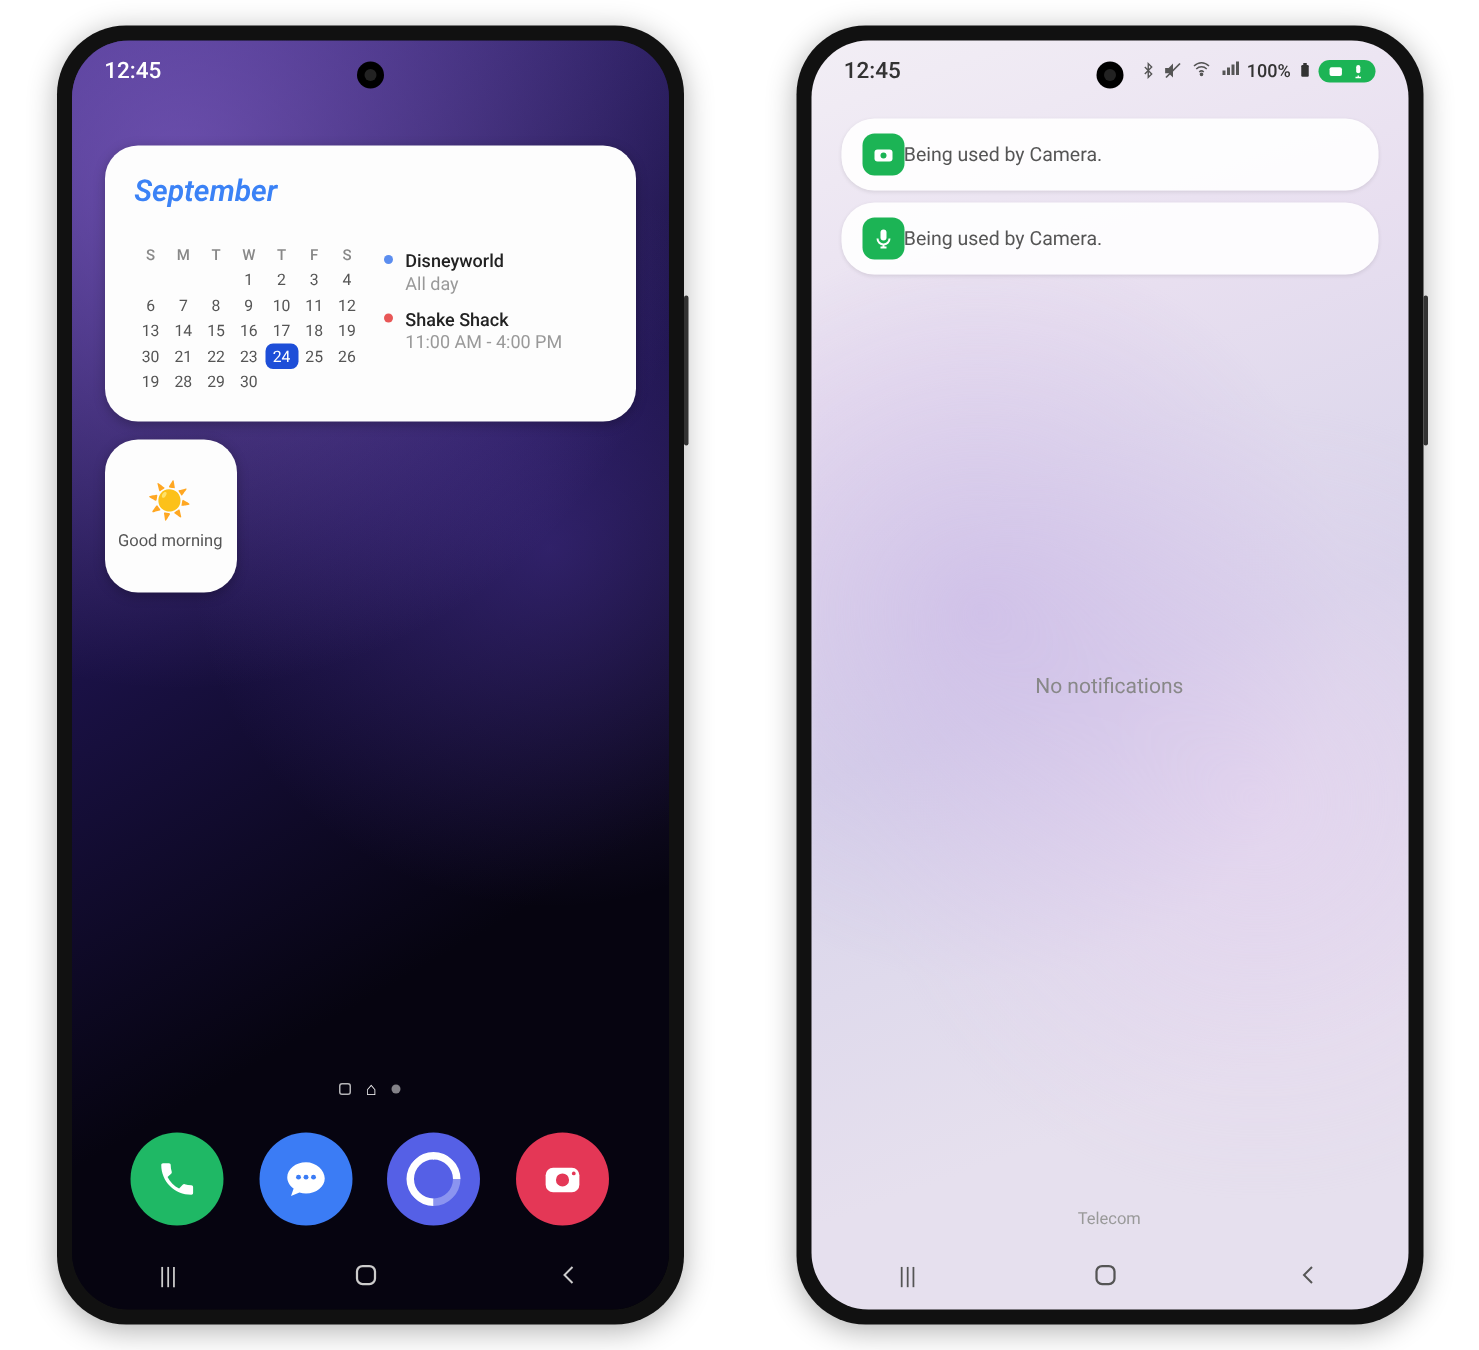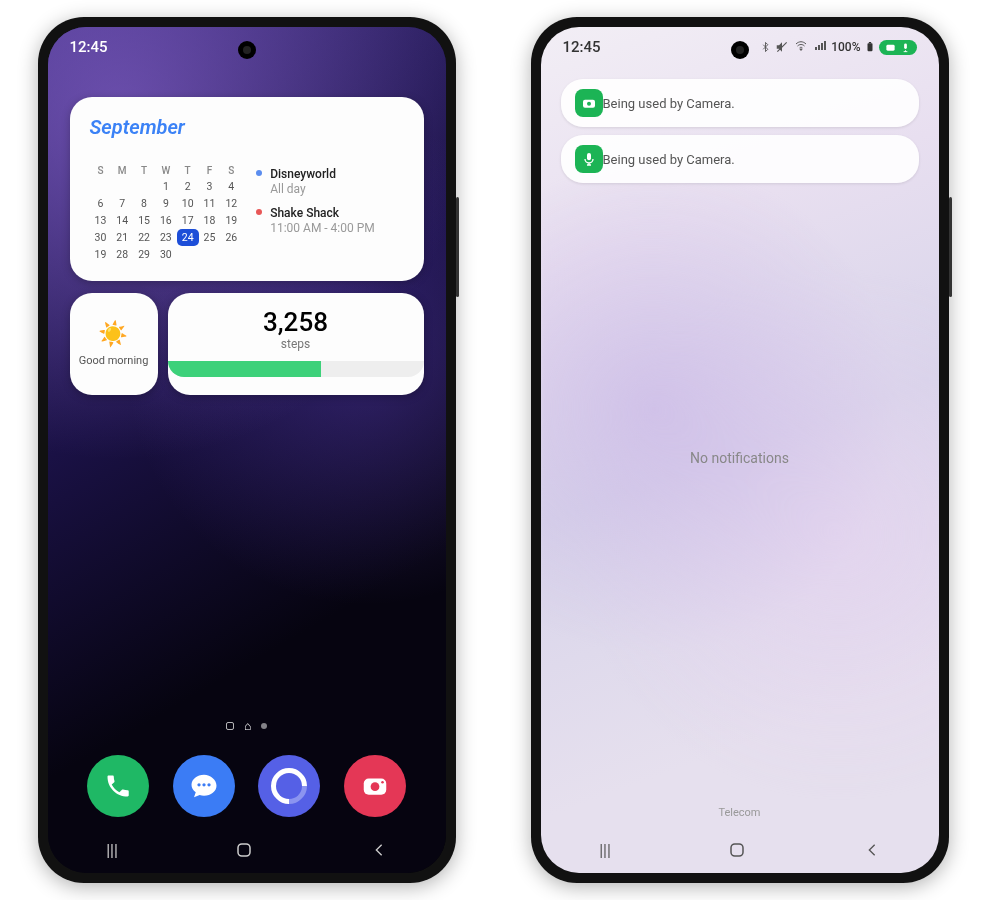--- a/index.html
+++ b/index.html
@@ -181,27 +181,20 @@
             </div>
           </div>
         </div>
       </div>
 
       <div class="row2">
         <div class="small-card">
           <span class="icon">☀️</span>
           <span style="text-align:left;line-height:1.2">Good morning</span>
         </div>
-        <div class="steps-card">
-          <div class="steps-val">3,258</div>
-          <div class="steps-lbl">steps</div>
-          <div class="steps-bar">
-              <div class="steps-fill" style="width: 60%;"></div>
-            </div>
-        </div>
       </div>
     </div>
 
     <div class="page-dots">
       <div class="sq"></div>
       <div class="home-dot">⌂</div>
       <div class="dot"></div>
     </div>
 
     <div class="dock">

